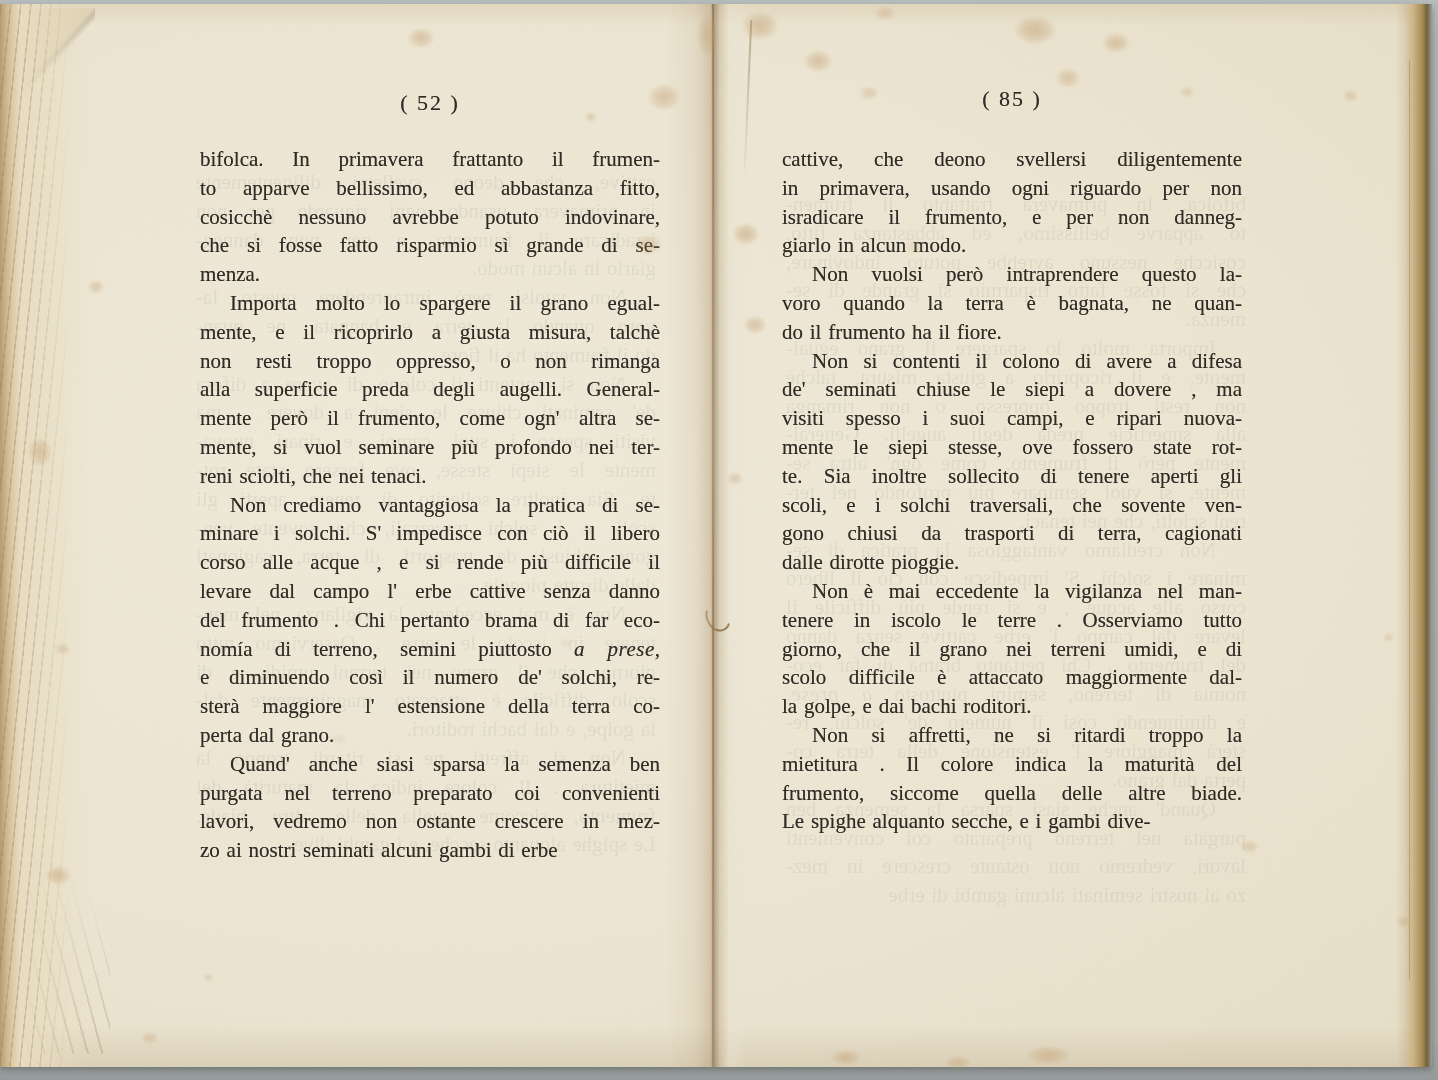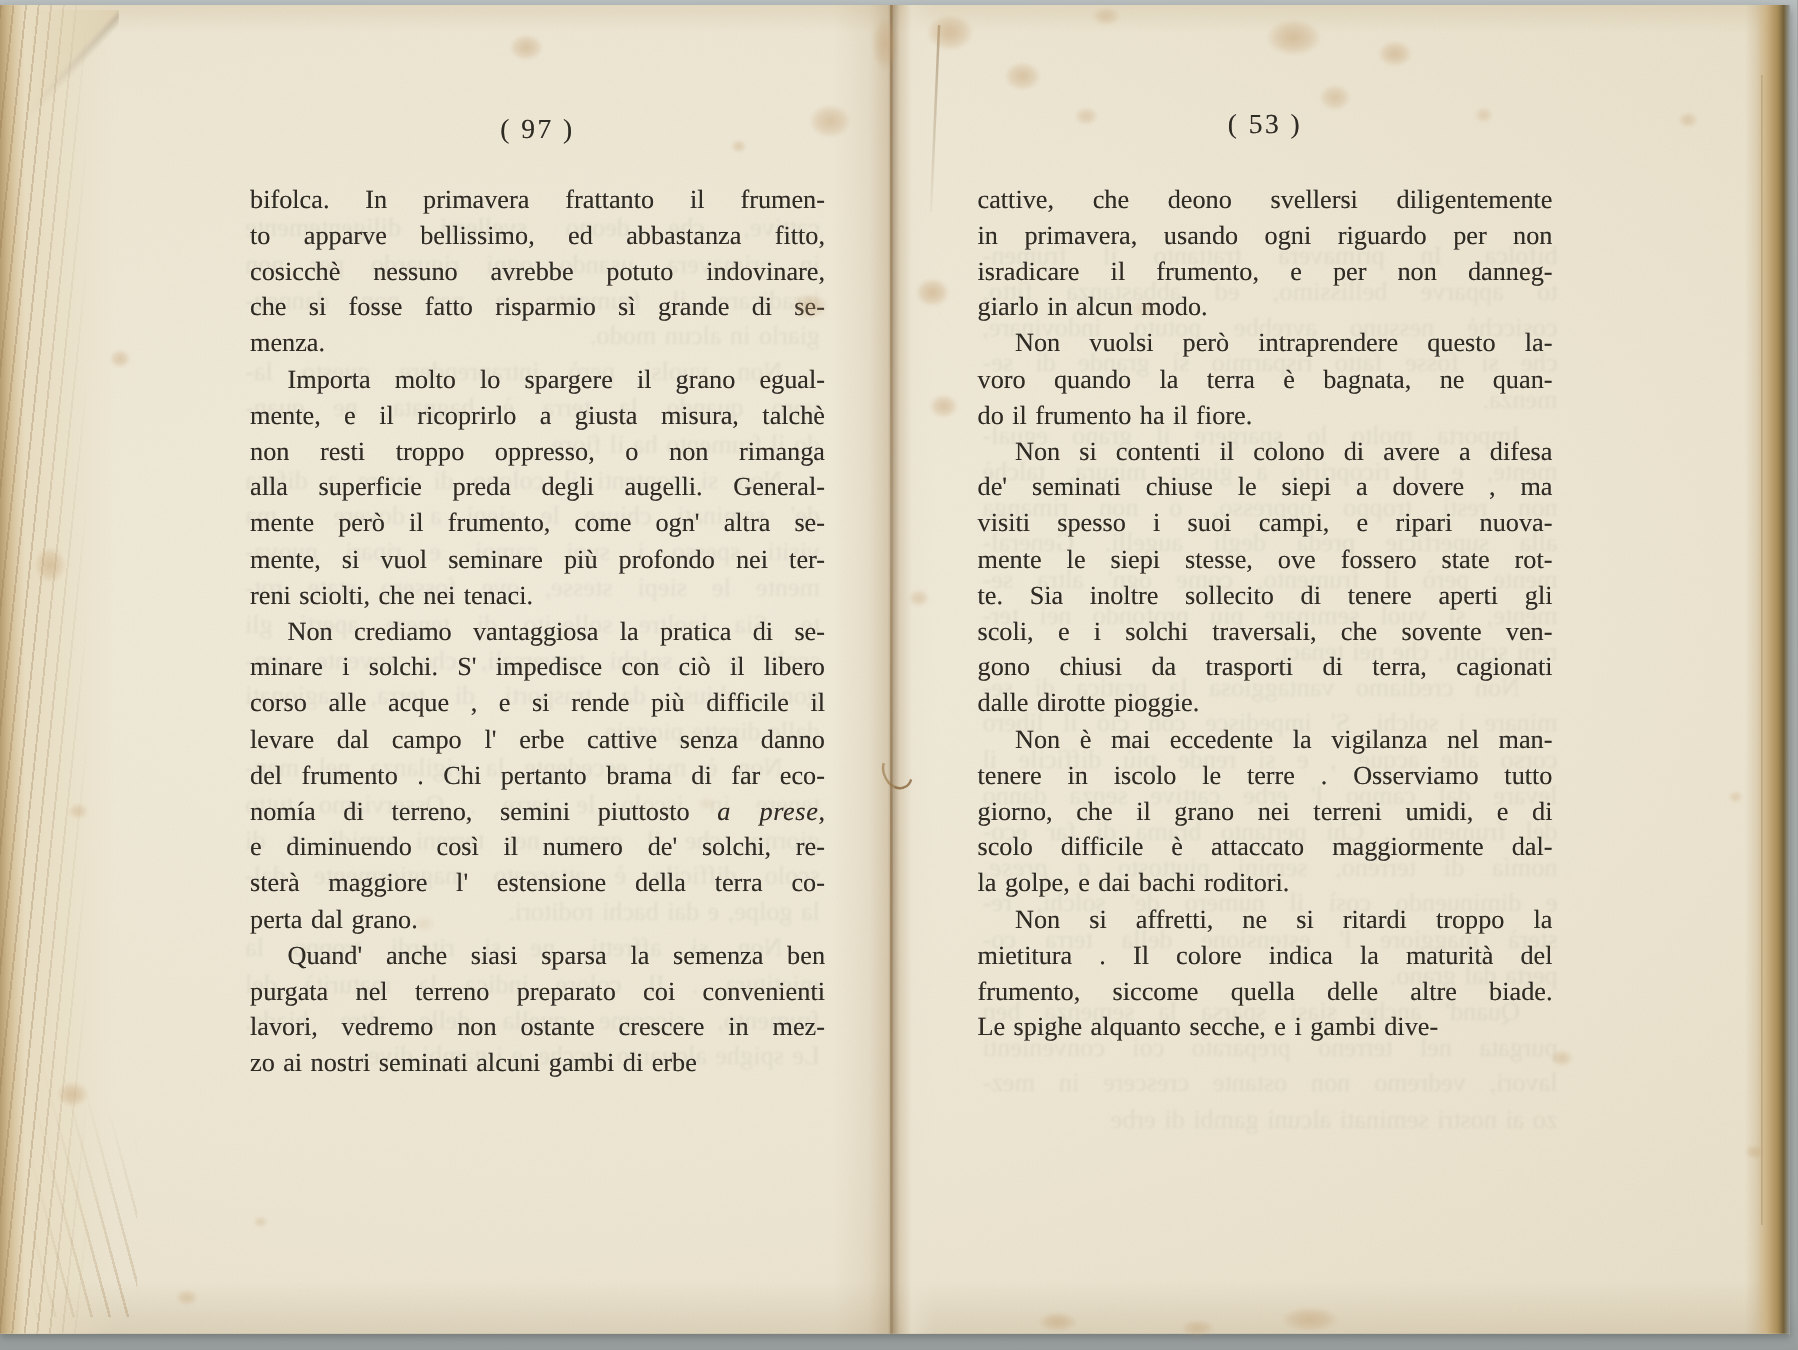--- a/index.html
+++ b/index.html
@@ -171,22 +171,22 @@
       <div class="line"><span>nomía di terreno, semini piuttosto </span><em>a prese</em><span>,</span></div>
       <div class="line">e diminuendo così il numero de' solchi, re-</div>
       <div class="line">sterà maggiore l' estensione della terra co-</div>
       <div class="line last">perta dal grano.</div>
       <div class="line first">Quand' anche siasi sparsa la semenza ben</div>
       <div class="line">purgata nel terreno preparato coi convenienti</div>
       <div class="line">lavori, vedremo non ostante crescere in mez-</div>
       <div class="line last">zo ai nostri seminati alcuni gambi di erbe</div>
     </div>
 
-  <div class="pagenum p52">( 97 )</div>
-  <div class="pagenum p53">( 53 )</div>
+  <div class="pagenum p52">( 52 )</div>
+  <div class="pagenum p53">( 85 )</div>
 
   <div class="page-text left" id="text-left">
       <div class="line">bifolca. In primavera frattanto il frumen-</div>
       <div class="line">to apparve bellissimo, ed abbastanza fitto,</div>
       <div class="line">cosicchè nessuno avrebbe potuto indovinare,</div>
       <div class="line">che si fosse fatto risparmio sì grande di se-</div>
       <div class="line last">menza.</div>
       <div class="line first">Importa molto lo spargere il grano egual-</div>
       <div class="line">mente, e il ricoprirlo a giusta misura, talchè</div>
       <div class="line">non resti troppo oppresso, o non rimanga</div>

